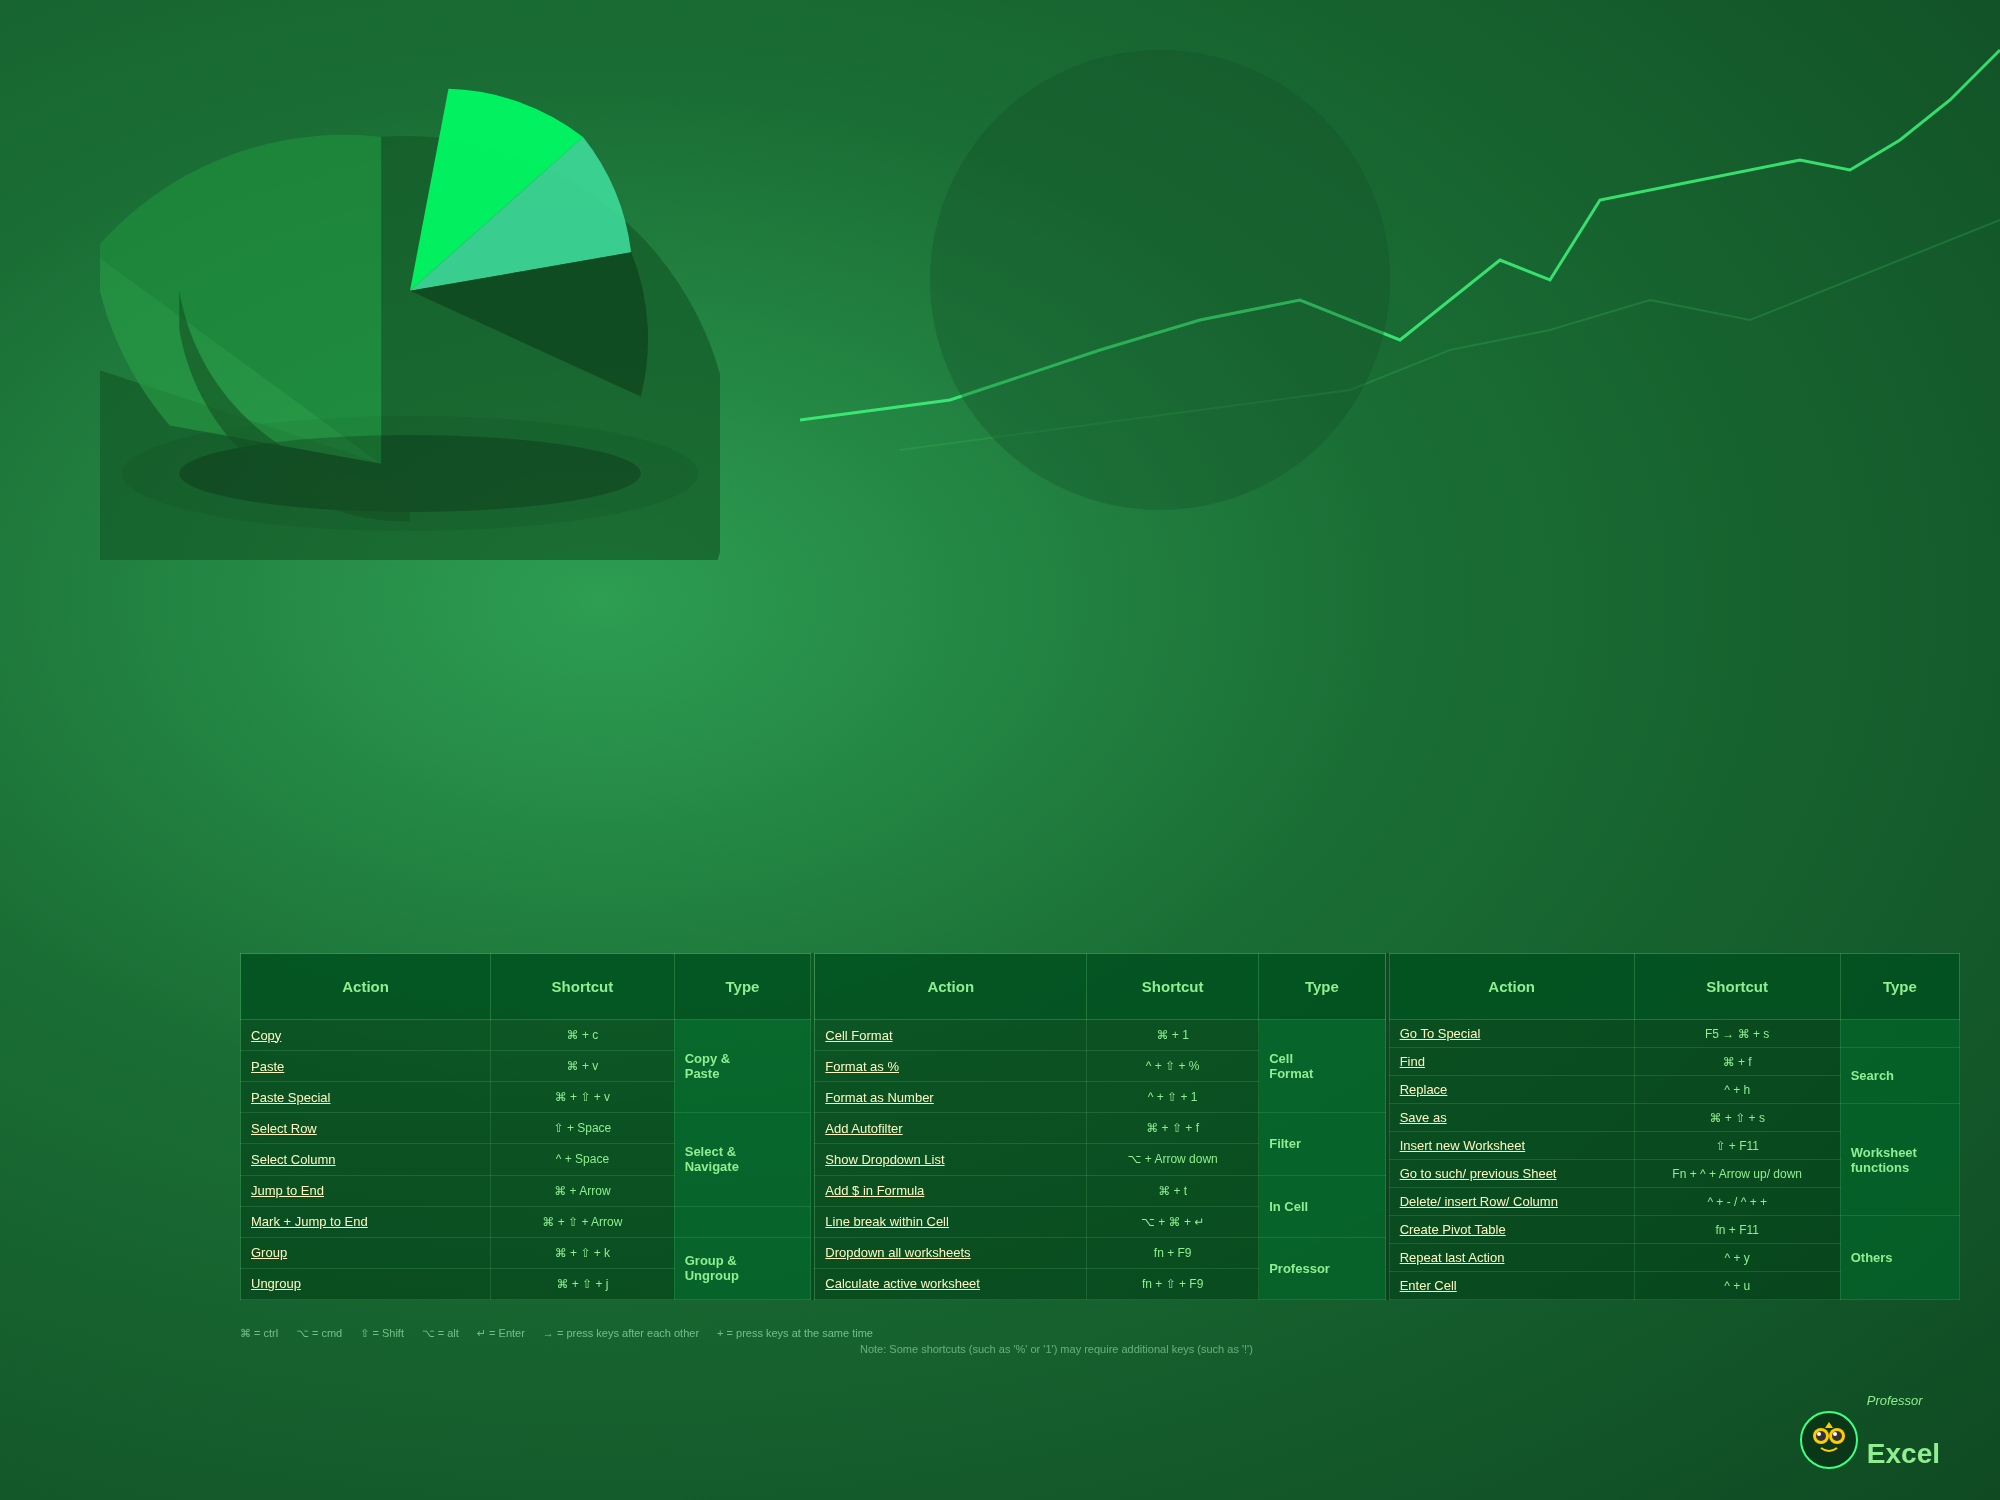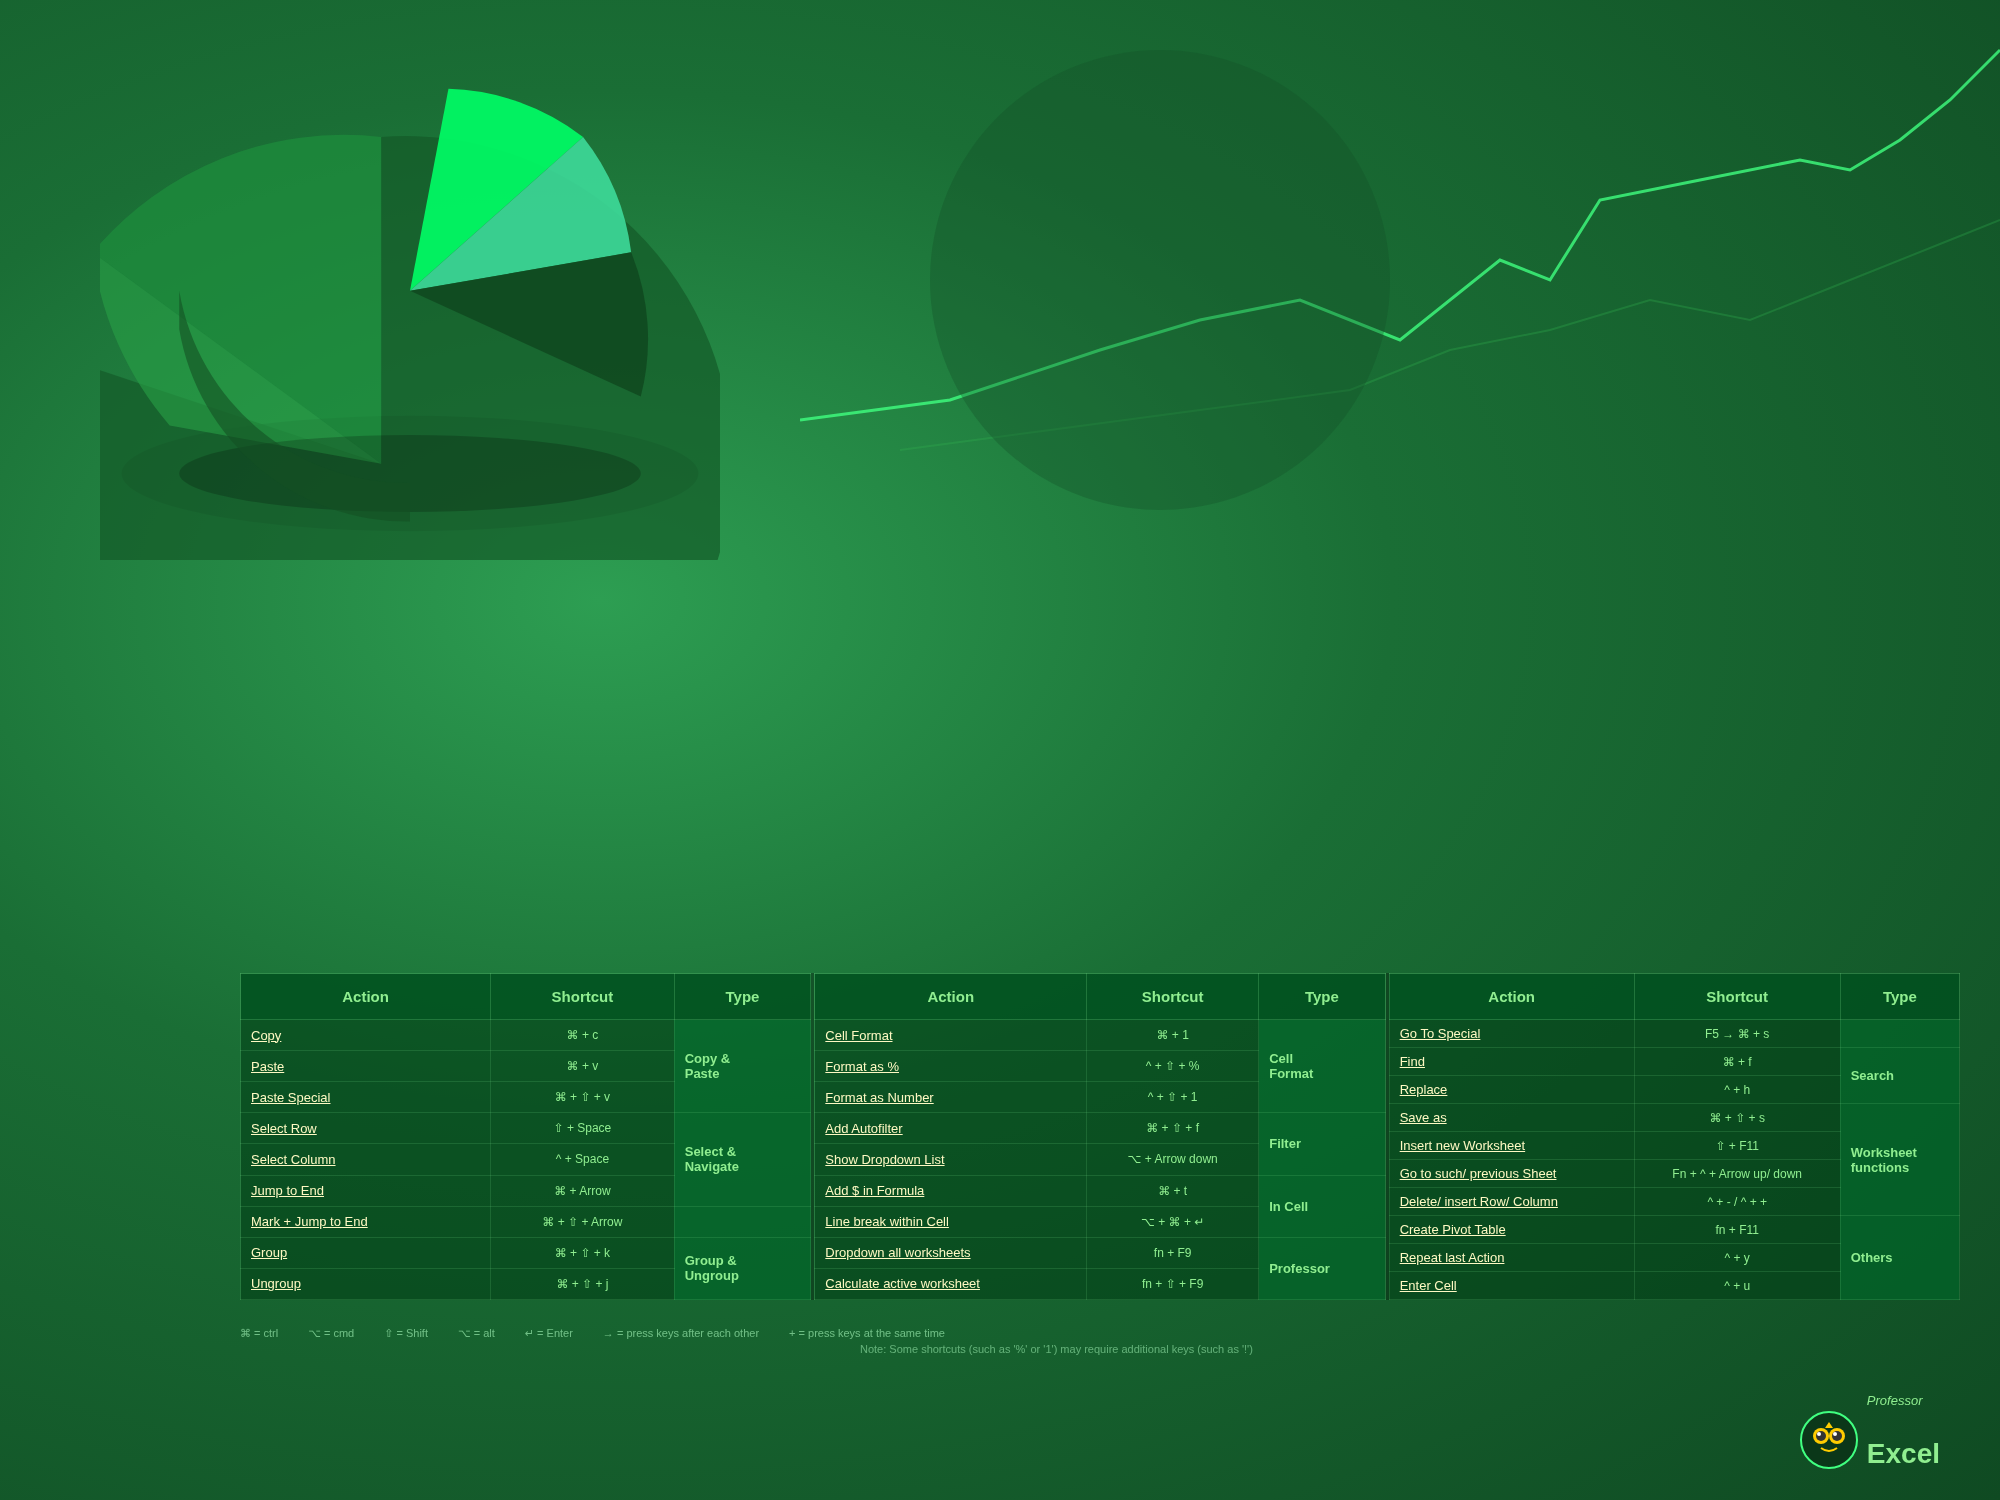--- a/index.html
+++ b/index.html
@@ -61,21 +61,21 @@
     .shortcut-table {
       flex: 1;
       border-collapse: collapse;
       font-size: 15px;
       color: #c8f0d0;
     }
 
     .shortcut-table th {
       background: rgba(0, 80, 30, 0.85);
       color: #90ee90;
-      padding: 14px 10px;
+      padding: 24px 10px;
       font-weight: bold;
       text-align: center;
       border: 1px solid rgba(100, 200, 120, 0.3);
       font-size: 15px;
     }
 
     .shortcut-table td {
       padding: 6px 10px;
       border: 1px solid rgba(100, 200, 120, 0.2);
       background: rgba(0, 60, 20, 0.55);
@@ -104,21 +104,21 @@
     }
 
     .footer-legend {
       position: absolute;
       bottom: 160px;
       left: 240px;
       right: 40px;
       color: rgba(150, 230, 170, 0.7);
       font-size: 11px;
       display: flex;
-      gap: 30px;
+      gap: 18px;
     }
 
     .note-text {
       position: absolute;
       bottom: 145px;
       left: 860px;
       right: 40px;
       color: rgba(150, 230, 170, 0.6);
       font-size: 11px;
     }

